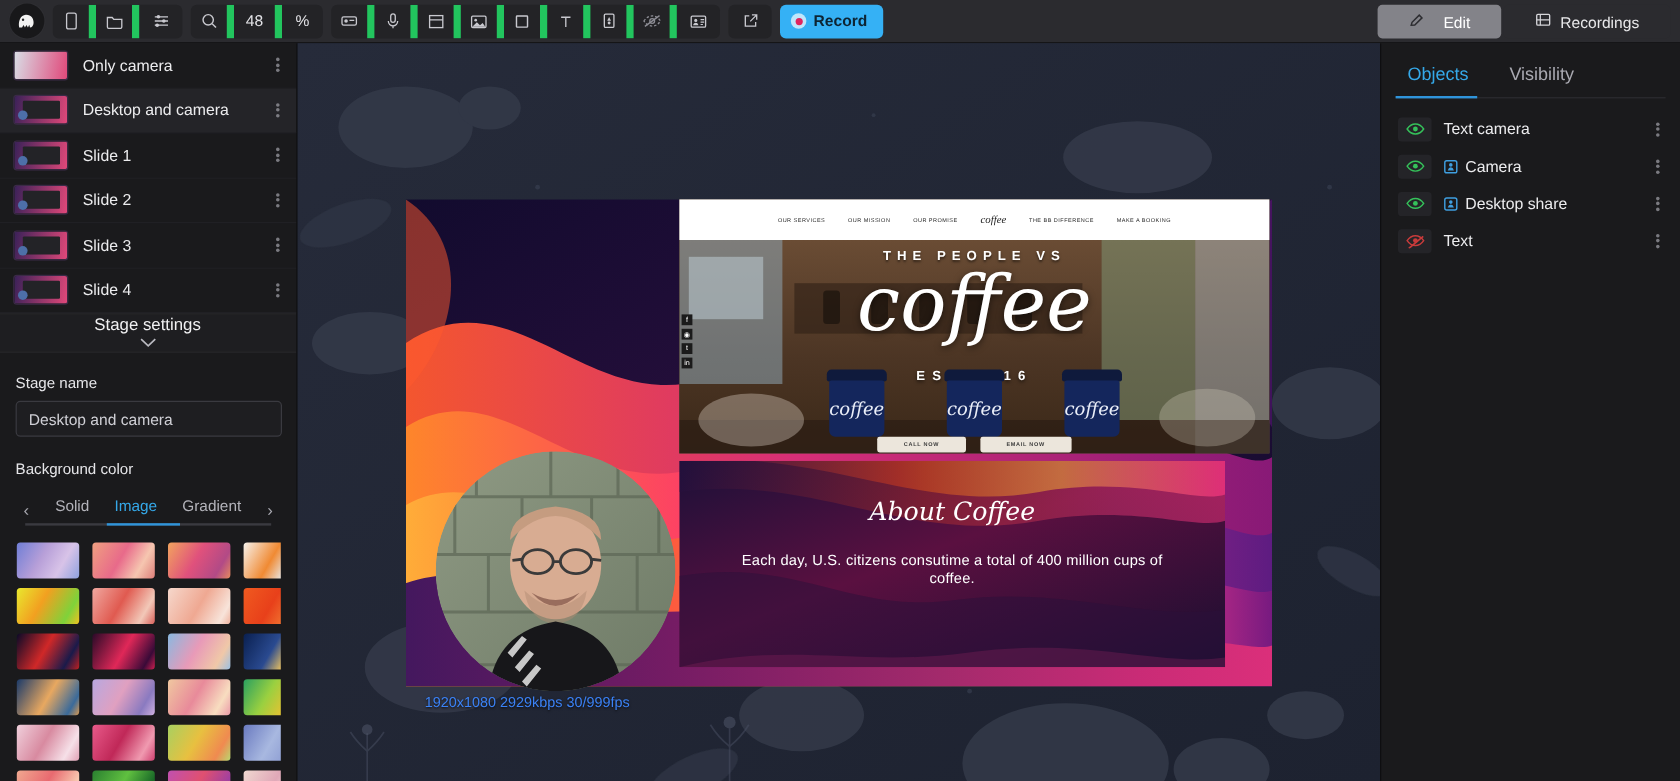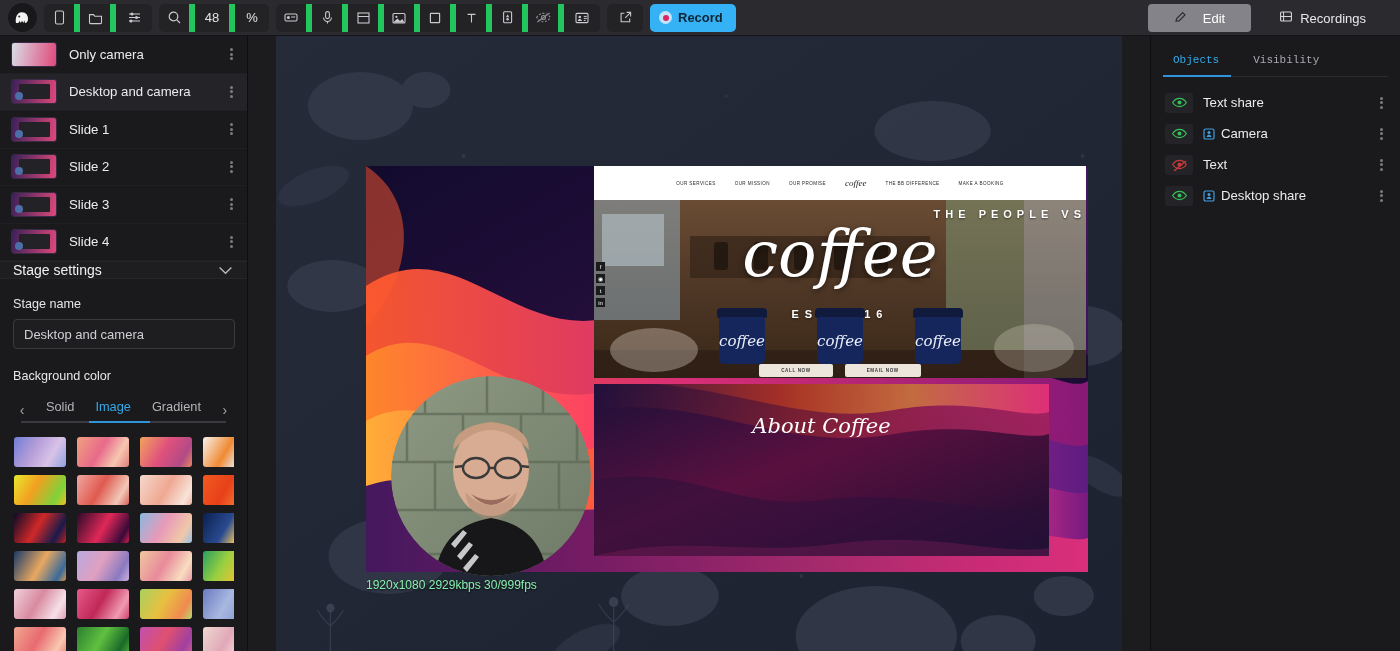--- a/index.html
+++ b/index.html
@@ -72,21 +72,21 @@
   .rtab {
     height: 28px; padding: 0 26px;
     display: flex; align-items: center; gap: 7px;
     font-size: 13px; border-radius: 4px;
     cursor: pointer; color: #e8e8ea;
     background: #2b2b2f;
   }
   .rtab.active { background: #838389; color: #fff; gap: 16px; }
 
   
-  .body-row { flex: 1; display: flex; min-height: 0; gap: 28px; }
+  .body-row { flex: 1; display: flex; min-height: 0; }
 
   
   .left-panel {
     width: 248px; flex: 0 0 248px;
     background: #1a1a1c;
     border-right: 1px solid #0e0e10;
     display: flex; flex-direction: column;
     overflow: hidden;
   }
   .stage-list { flex: 0 0 auto; }
@@ -116,20 +116,21 @@
     width: 14px; display:flex; flex-direction:column; align-items:center;
     gap:1.5px; cursor: grab; opacity: .75;
   }
   .dots i { display:block; width:3px; height:3px; background:#9b9ba2; border-radius:50%; }
 
   .settings-head {
     height: 44px; display:flex; align-items:center; justify-content:space-between;
     padding: 0 14px 0 13px; cursor:pointer;
     border-top: 1px solid #262629; border-bottom: 1px solid #262629;
     background:#1e1e21;
+    flex-direction:column;
   }
   .settings-head .t { font-size: 14px; color:#f0f0f2; }
   .chev { color:#b9b9c0; font-size: 13px; }
 
   .sec { padding: 0 13px; }
   .field-label { font-size: 12.6px; color:#e6e6e9; margin: 18px 0 8px; }
   .text-input {
     width: 222px; height: 30px;
     background: #1e1e21; border: 1px solid #3a3a40;
     border-radius: 4px; color: #cfcfd5;
@@ -182,21 +183,21 @@
   }
   .slide-nav {
     height: 34px; background:#fff; display:flex; align-items:center;
     justify-content:center; gap: 19px;
   }
   .nav-item { font-size: 4.6px; letter-spacing:.4px; color:#2a2a2a; white-space:nowrap; }
   .nav-logo { font-size: 9px; font-style:italic; color:#1c1c1c; font-family:"Liberation Serif", serif; }
   .hero { position:absolute; left:0; right:0; top:34px; bottom:0; overflow:hidden; }
   .hero-bg { position:absolute; inset:0; }
   .hero-title-arc {
-    position:absolute; top: 8px; left:0; right:0; text-align:right;
+    position:absolute; top: 8px; left:0; right:0; text-align:center;
     color:#fff; font-size: 11px; letter-spacing: 5px; font-weight:bold;
     text-shadow: 0 1px 2px rgba(0,0,0,.55);
   }
   .hero-script {
     position:absolute; top: 22px; left:0; right:0; text-align:center;
     color:#fff; font-size: 64px; font-style:italic;
     font-family: "DejaVu Serif", serif;
     text-shadow: 0 2px 6px rgba(0,0,0,.5);
     line-height: 1;
   }
@@ -251,34 +252,34 @@
   .sb-title {
     position:absolute; top: 30px; left:0; right:0; text-align:center;
     color:#fff; font-size: 21px; font-style:italic;
     font-family:"DejaVu Serif", serif;
   }
   .sb-body {
     position:absolute; top: 76px; left: 34px; right: 34px; text-align:center;
     color:#fff; font-size: 12.2px; line-height: 1.25; letter-spacing:.2px;
   }
   .stats-line {
-    position:absolute; left: 0px; top: 412px;
-    font-size: 12px; color:#86efac;
+    position:absolute; left: 16px; top: 412px;
+    font-size: 12px; color:#3b82f6;
     text-shadow: 0 1px 2px rgba(0,0,0,.8);
   }
 
   
   .right-panel {
     width: 250px; flex: 0 0 250px;
     background: #1a1a1c; border-left: 1px solid #0e0e10;
     display:flex; flex-direction:column;
   }
   .rp-tabs { display:flex; padding: 12px 12px 0; gap: 14px; position:relative; }
   .rp-tab {
-    font-size: 11px; color:#a9a9b1; padding: 6px 10px 10px; cursor:pointer;font-family:Liberation Mono, monospace;
+    font-size: 15px; color:#a9a9b1; padding: 6px 10px 10px; cursor:pointer;
   }
   .rp-tab.active { color:#35a8e8; }
   .rp-tabs-line { height:1px; background:#2c2c31; margin: 0 12px; position:relative; }
   .rp-tabs-line i { position:absolute; left:0; width:68px; height:2px; top:-1px; background:#2f94da; display:block; }
 
   .obj-list { padding: 10px 0 0; }
   .obj-row {
     height: 31px; display:flex; align-items:center;
     padding: 0 12px 0 14px; cursor:pointer;
   }
@@ -774,20 +775,21 @@
                   <stop offset="1" stop-color="#e8307a"></stop>
               </linearGradient>
             </defs>
             <rect width="455" height="172" fill="url(#ts)"></rect>
             <path d="M0 0 C 120 -10 200 44 300 26 C 380 12 430 36 455 28 L455 0 Z" fill="url(#tw1)" opacity=".9"></path>
             <path d="M0 26 C 110 10 190 70 300 50 C 380 36 430 58 455 50 L455 0 L0 0 Z" fill="url(#tw2)" opacity=".55"></path>
             <path d="M0 172 C 90 150 150 172 240 160 C 340 146 400 172 455 164 L455 172 Z" fill="#e0307a" opacity=".35"></path>
             <path d="M0 96 C 100 80 140 128 230 116 C 320 104 390 134 455 124 L455 172 L0 172 Z" fill="#2a0f3a" opacity=".5"></path>
           </svg>
           <div class="sb-title">About Coffee</div>
+          <div class="sb-body">Each day, U.S. citizens consutime a total of 400 million cups of coffee.</div>
         </div>
 
         <div class="cam-circle">
           <svg viewBox="0 0 200 200" width="200" height="200">
             <defs>
               <clipPath id="cc">
                   <circle cx="100" cy="100" r="100"></circle>
                 </clipPath>
               <linearGradient id="wall" x1="0" y1="0" x2="1" y2="1">
                 <stop offset="0" stop-color="#8f9a84"></stop>
@@ -831,21 +833,21 @@
         <i></i>
       </div>
       <div class="obj-list" id="obj-list">
           <div class="obj-row">
             <span class="eye-box">
               <svg width="17" height="13" viewBox="0 0 17 13">
                 <path d="M1.6 6.5C3.6 3.6 5.9 2.4 8.5 2.4s4.9 1.2 6.9 4.1c-2 2.9-4.3 4.1-6.9 4.1S3.6 9.4 1.6 6.5z" fill="none" stroke="#35c15a" stroke-width="1.2"></path>
                 <circle cx="8.5" cy="6.5" r="2" fill="#35c15a"></circle>
               </svg>
             </span>
-            <span class="obj-label">Text share</span>
+            <span class="obj-label">Text camera</span>
             <span class="dots">
               <i></i>
               <i></i>
               <i></i>
             </span>
           </div>
           <div class="obj-row">
             <span class="eye-box">
               <svg width="17" height="13" viewBox="0 0 17 13">
                 <path d="M1.6 6.5C3.6 3.6 5.9 2.4 8.5 2.4s4.9 1.2 6.9 4.1c-2 2.9-4.3 4.1-6.9 4.1S3.6 9.4 1.6 6.5z" fill="none" stroke="#35c15a" stroke-width="1.2"></path>
@@ -853,20 +855,41 @@
               </svg>
             </span>
             <span class="obj-icon">
               <svg width="12" height="12" viewBox="0 0 12 12">
                 <rect x="1" y="1" width="10" height="10" rx="1.6" fill="none" stroke="#3f9fe0" stroke-width="1.2"></rect>
                 <circle cx="6" cy="4.4" r="1.5" fill="#3f9fe0"></circle>
                 <path d="M3.4 9q.8-2.6 2.6-2.6T8.6 9z" fill="#3f9fe0"></path>
               </svg>
             </span>
             <span class="obj-label">Camera</span>
+            <span class="dots">
+              <i></i>
+              <i></i>
+              <i></i>
+            </span>
+          </div>
+          <div class="obj-row">
+            <span class="eye-box">
+              <svg width="17" height="13" viewBox="0 0 17 13">
+                <path d="M1.6 6.5C3.6 3.6 5.9 2.4 8.5 2.4s4.9 1.2 6.9 4.1c-2 2.9-4.3 4.1-6.9 4.1S3.6 9.4 1.6 6.5z" fill="none" stroke="#35c15a" stroke-width="1.2"></path>
+                <circle cx="8.5" cy="6.5" r="2" fill="#35c15a"></circle>
+              </svg>
+            </span>
+            <span class="obj-icon">
+              <svg width="12" height="12" viewBox="0 0 12 12">
+                <rect x="1" y="1" width="10" height="10" rx="1.6" fill="none" stroke="#3f9fe0" stroke-width="1.2"></rect>
+                <circle cx="6" cy="4.4" r="1.5" fill="#3f9fe0"></circle>
+                <path d="M3.4 9q.8-2.6 2.6-2.6T8.6 9z" fill="#3f9fe0"></path>
+              </svg>
+            </span>
+            <span class="obj-label">Desktop share</span>
             <span class="dots">
               <i></i>
               <i></i>
               <i></i>
             </span>
           </div>
           <div class="obj-row">
             <span class="eye-box">
               <svg width="17" height="13" viewBox="0 0 17 13">
                 <path d="M1.6 6.5C3.6 3.6 5.9 2.4 8.5 2.4s4.9 1.2 6.9 4.1c-2 2.9-4.3 4.1-6.9 4.1S3.6 9.4 1.6 6.5z" fill="none" stroke="#c83b3b" stroke-width="1.2"></path>
@@ -874,37 +897,16 @@
                 <path d="M3 13 15 3" stroke="#c83b3b" stroke-width="1.4"></path>
               </svg>
             </span>
             <span class="obj-label">Text</span>
             <span class="dots">
               <i></i>
               <i></i>
               <i></i>
             </span>
           </div>
-          <div class="obj-row">
-            <span class="eye-box">
-              <svg width="17" height="13" viewBox="0 0 17 13">
-                <path d="M1.6 6.5C3.6 3.6 5.9 2.4 8.5 2.4s4.9 1.2 6.9 4.1c-2 2.9-4.3 4.1-6.9 4.1S3.6 9.4 1.6 6.5z" fill="none" stroke="#35c15a" stroke-width="1.2"></path>
-                <circle cx="8.5" cy="6.5" r="2" fill="#35c15a"></circle>
-              </svg>
-            </span>
-            <span class="obj-icon">
-              <svg width="12" height="12" viewBox="0 0 12 12">
-                <rect x="1" y="1" width="10" height="10" rx="1.6" fill="none" stroke="#3f9fe0" stroke-width="1.2"></rect>
-                <circle cx="6" cy="4.4" r="1.5" fill="#3f9fe0"></circle>
-                <path d="M3.4 9q.8-2.6 2.6-2.6T8.6 9z" fill="#3f9fe0"></path>
-              </svg>
-            </span>
-            <span class="obj-label">Desktop share</span>
-            <span class="dots">
-              <i></i>
-              <i></i>
-              <i></i>
-            </span>
-          </div>
         </div>
     </div>
   </div>
 </div>
 
 </body></html>

